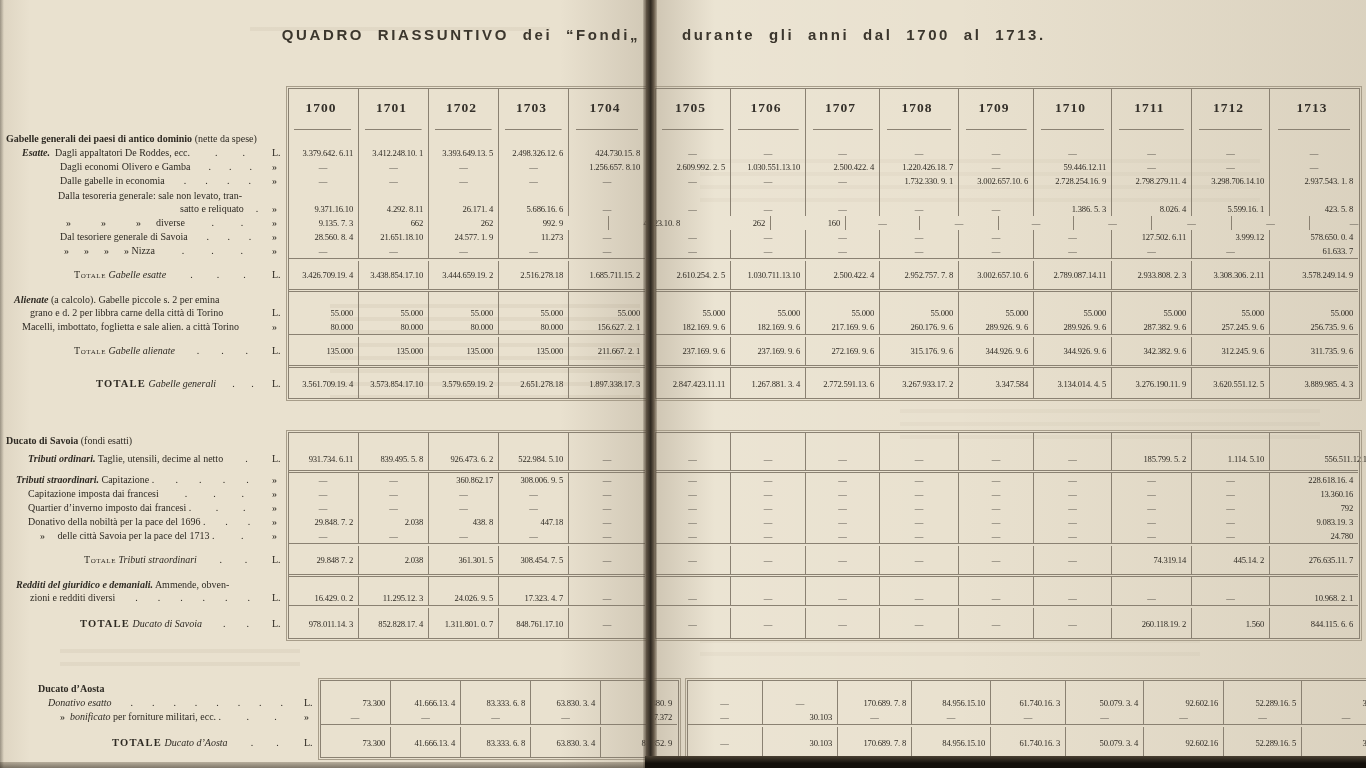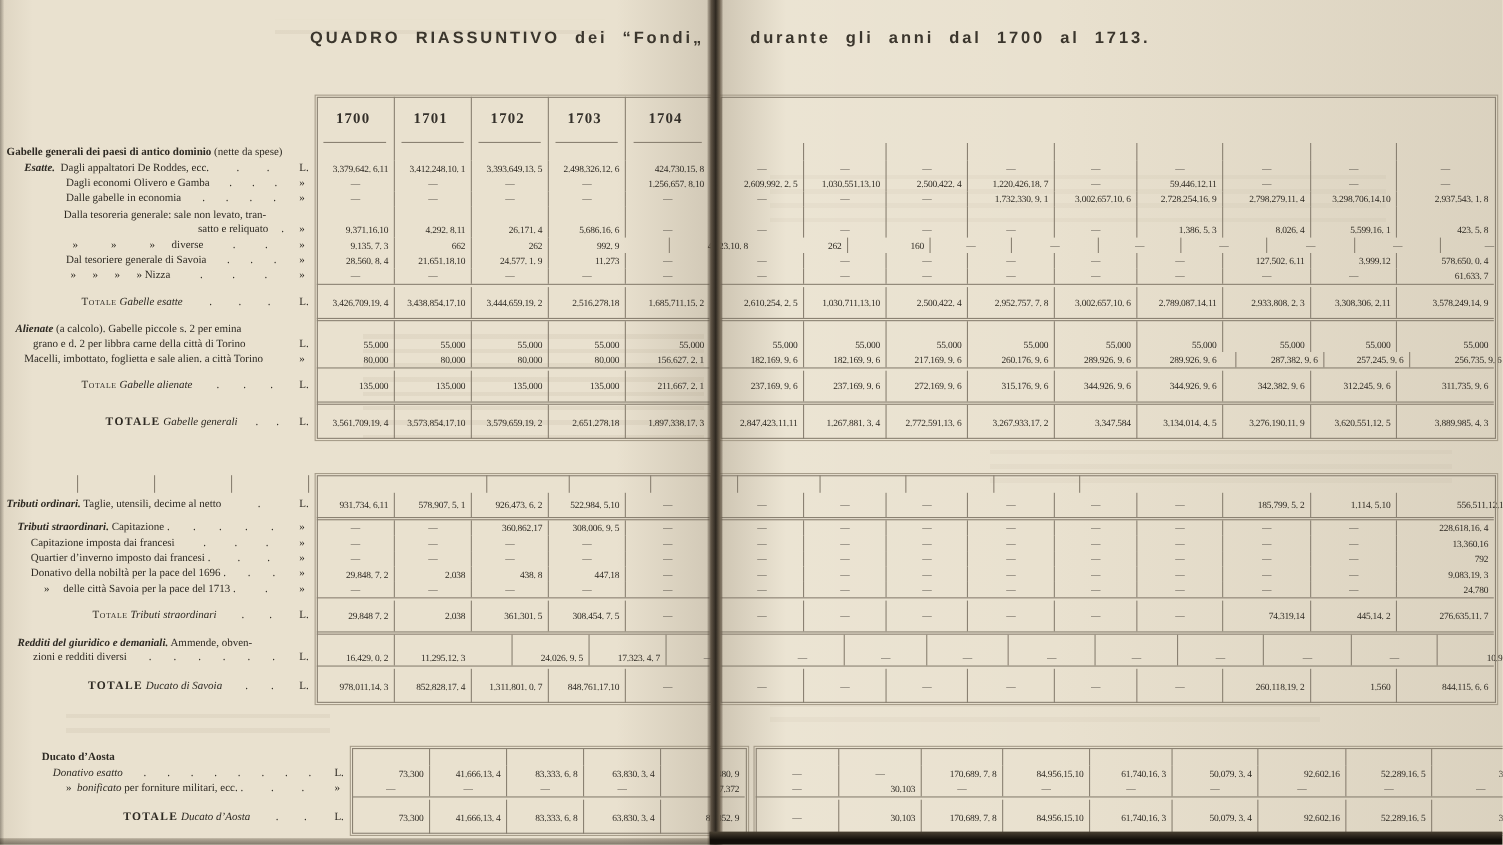--- a/index.html
+++ b/index.html
@@ -101,20 +101,31 @@
         <div class="row r-y">
           <div class="lbl"></div>
           <div class="cells">
             <div class="cell first year" style="width: 70px;">1700</div>
             <div class="cell year" style="width: 70px;">1701</div>
             <div class="cell year" style="width: 70px;">1702</div>
             <div class="cell year" style="width: 70px;">1703</div>
             <div class="cell year" style="width: 77px;">1704</div>
           </div>
           <div class="gut"></div>
+          <div class="cells">
+            <div class="cell first year" style="width: 75px;">1705</div>
+            <div class="cell year" style="width: 75px;">1706</div>
+            <div class="cell year" style="width: 74px;">1707</div>
+            <div class="cell year" style="width: 79px;">1708</div>
+            <div class="cell year" style="width: 75px;">1709</div>
+            <div class="cell year" style="width: 78px;">1710</div>
+            <div class="cell year" style="width: 80px;">1711</div>
+            <div class="cell year" style="width: 78px;">1712</div>
+            <div class="cell year" style="width: 89px;">1713</div>
+          </div>
         </div>
         <div class="row r-h">
           <div class="lbl">
             <div class="lline" style="padding-left: 6px;"><span class="txt"><span class="s-b">Gabelle generali dei paesi di antico dominio</span><span class="s-p"> (nette da spese)</span></span><span class="leader"></span><span class="unitc"></span></div>
           </div>
           <div class="cells">
             <div class="cell first" style="width: 70px;"></div>
             <div class="cell" style="width: 70px;"></div>
             <div class="cell" style="width: 70px;"></div>
             <div class="cell" style="width: 70px;"></div>
@@ -375,21 +386,21 @@
             <div class="cell" style="width: 77px;">156.627. 2. 1</div>
           </div>
           <div class="gut"></div>
           <div class="cells">
             <div class="cell first" style="width: 75px;">182.169. 9. 6</div>
             <div class="cell" style="width: 75px;">182.169. 9. 6</div>
             <div class="cell" style="width: 74px;">217.169. 9. 6</div>
             <div class="cell" style="width: 79px;">260.176. 9. 6</div>
             <div class="cell" style="width: 75px;">289.926. 9. 6</div>
             <div class="cell" style="width: 78px;">289.926. 9. 6</div>
-            <div class="cell" style="width: 80px; margin-left: 12px;">287.382. 9. 6</div>
+            <div class="cell" style="width: 80px;">287.382. 9. 6</div>
             <div class="cell" style="width: 78px;">257.245. 9. 6</div>
             <div class="cell" style="width: 89px;">256.735. 9. 6</div>
           </div>
         </div>
         <div class="div-row single">
           <span class="seg sp"></span>
           <span class="seg sl"></span>
           <span class="seg g"></span>
           <span class="seg sr"></span>
         </div>
@@ -445,20 +456,23 @@
             <div class="cell" style="width: 80px;">3.276.190.11. 9</div>
             <div class="cell" style="width: 78px;">3.620.551.12. 5</div>
             <div class="cell" style="width: 89px;">3.889.985. 4. 3</div>
           </div>
         </div>
       </div>
       <div class="section" style="top: 432px;">
         <div class="frame fl"></div>
         <div class="frame fr"></div>
         <div class="row r-h">
+          <div class="lbl">
+            <div class="lline" style="padding-left: 6px;"><span class="txt"><span class="s-b">Ducato di Savoia</span><span class="s-p"> (fondi esatti)</span></span><span class="leader"></span><span class="unitc"></span></div>
+          </div>
           <div class="cells">
             <div class="cell first" style="width: 70px;"></div>
             <div class="cell" style="width: 70px;"></div>
             <div class="cell" style="width: 70px;"></div>
             <div class="cell" style="width: 70px;"></div>
             <div class="cell" style="width: 77px;"></div>
           </div>
           <div class="gut"></div>
           <div class="cells">
             <div class="cell first" style="width: 75px;"></div>
@@ -467,25 +481,25 @@
             <div class="cell" style="width: 79px;"></div>
             <div class="cell" style="width: 75px;"></div>
             <div class="cell" style="width: 78px;"></div>
             <div class="cell" style="width: 80px;"></div>
             <div class="cell" style="width: 78px;"></div>
             <div class="cell" style="width: 89px;"></div>
           </div>
         </div>
         <div class="row r-dt ctr">
           <div class="lbl">
-            <div class="lline" style="padding-left: 6px; gap: 20px;"><span class="txt"><span class="s-bi">Tributi ordinari.</span><span class="s-p"> Taglie, utensili, decime al netto</span></span><span class="leader"><i>.</i></span><span class="unitc">L.</span></div>
+            <div class="lline" style="padding-left: 28px; gap: 20px;"><span class="txt"><span class="s-bi">Tributi ordinari.</span><span class="s-p"> Taglie, utensili, decime al netto</span></span><span class="leader"><i>.</i></span><span class="unitc">L.</span></div>
           </div>
           <div class="cells">
             <div class="cell first" style="width: 70px;">931.734. 6.11</div>
-            <div class="cell" style="width: 70px;">578.907. 5. 1</div>
+            <div class="cell" style="width: 70px;">839.495. 5. 8</div>
             <div class="cell" style="width: 70px;">926.473. 6. 2</div>
             <div class="cell" style="width: 70px;">522.984. 5.10</div>
             <div class="cell dash" style="width: 77px;">—</div>
           </div>
           <div class="gut"></div>
           <div class="cells">
             <div class="cell first dash" style="width: 75px;">—</div>
             <div class="cell dash" style="width: 75px;">—</div>
             <div class="cell dash" style="width: 74px;">—</div>
             <div class="cell dash" style="width: 79px;">—</div>
@@ -659,21 +673,21 @@
           <span class="seg sr"></span>
         </div>
         <div class="row r-d2">
           <div class="lbl">
             <div class="lline" style="padding-left: 16px;"><span class="txt"><span class="s-bi">Redditi del giuridico e demaniali.</span><span class="s-p"> Ammende, obven-</span></span><span class="leader"></span><span class="unitc"></span></div>
             <div class="lline" style="padding-left: 30px;"><span class="txt"><span class="s-p">zioni e redditi diversi</span></span><span class="leader"><i>.</i><i>.</i><i>.</i><i>.</i><i>.</i><i>.</i></span><span class="unitc">L.</span></div>
           </div>
           <div class="cells">
             <div class="cell first" style="width: 70px;">16.429. 0. 2</div>
             <div class="cell" style="width: 70px;">11.295.12. 3</div>
-            <div class="cell" style="width: 70px; margin-left: 37px;">24.026. 9. 5</div>
+            <div class="cell" style="width: 70px;">24.026. 9. 5</div>
             <div class="cell" style="width: 70px;">17.323. 4. 7</div>
             <div class="cell dash" style="width: 77px;">—</div>
           </div>
           <div class="gut"></div>
           <div class="cells">
             <div class="cell first dash" style="width: 75px;">—</div>
             <div class="cell dash" style="width: 75px;">—</div>
             <div class="cell dash" style="width: 74px;">—</div>
             <div class="cell dash" style="width: 79px;">—</div>
             <div class="cell dash" style="width: 75px;">—</div>

